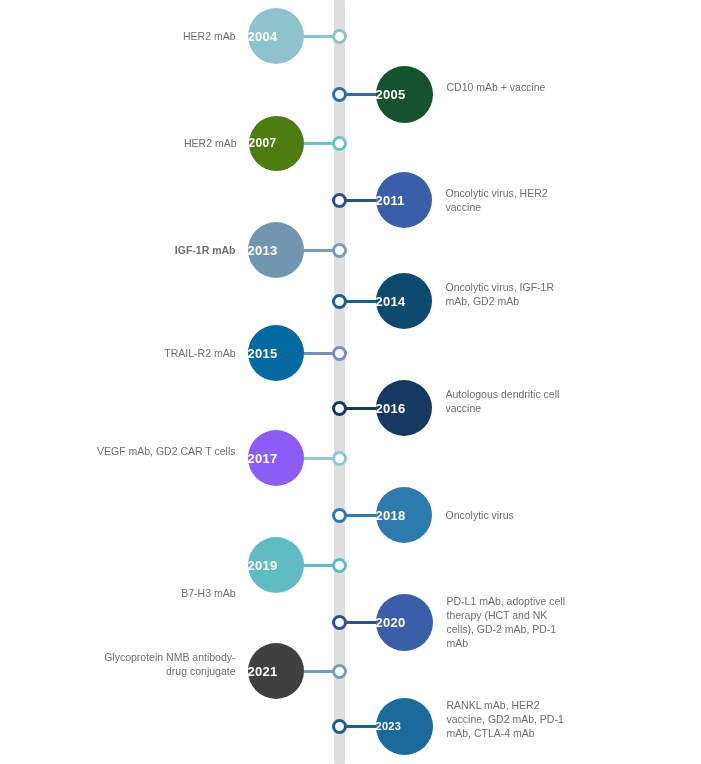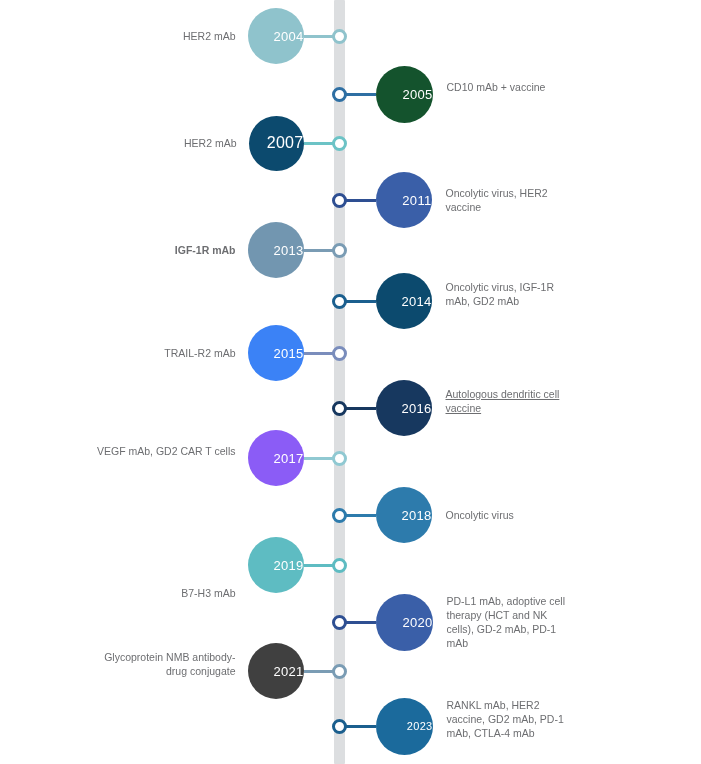--- a/index.html
+++ b/index.html
@@ -53,24 +53,24 @@
     border:3px solid #8ab6c8;
     top:-7px;
     left:332px;
   }
 
   
   .bubble{
     position:absolute;
     border-radius:50%;
     color:#ffffff;
-    font-weight:normal;
+    font-weight:bold;
     display:flex;
     align-items:center;
-    justify-content:flex-end;
+    justify-content:flex-start;
     letter-spacing:0.3px;
   }
 
   
   .caption{
     position:absolute;
     color:#6d6e71;
     font-size:10.5px;
     line-height:14px;
   }
@@ -97,21 +97,21 @@
     <div class="row" style="top: 94px;">
       <div class="connector" style="background: rgb(46, 111, 163); width: 36px; left: 339.5px;"></div>
       <div class="bubble" style="width: 57px; height: 57px; left: 375.5px; top: -28.5px; background: #14532d; font-size: 13px;">
         <span>2005</span>
       </div>
       <div class="node" style="border-color: rgb(46, 111, 163);"></div>
       <div class="caption right" style="top: -14px; left: 446.5px; width: 120px;">CD10 mAb + vaccine</div>
     </div>
     <div class="row" style="top: 143px;">
       <div class="connector" style="background: rgb(108, 195, 198); width: 36px; left: 303.5px;"></div>
-      <div class="bubble" style="width: 55px; height: 55px; left: 248.5px; top: -27.5px; background: #0c4a6e; font-size: 16px;">
+      <div class="bubble" style="width: 55px; height: 55px; left: 248.5px; top: -27.5px; background: #4d7c0f; font-size: 12px;">
         <span>2007</span>
       </div>
       <div class="node" style="border-color: rgb(108, 195, 198);"></div>
       <div class="caption left" style="top: -7px; right: 464.5px; width: 150px;">HER2 mAb</div>
     </div>
     <div class="row" style="top: 200px;">
       <div class="connector" style="background: rgb(46, 79, 146); width: 36px; left: 339.5px;"></div>
       <div class="bubble" style="width: 56px; height: 56px; left: 375.5px; top: -28px; background: rgb(58, 95, 168); font-size: 13px;">
         <span>2011</span>
       </div>
@@ -129,33 +129,33 @@
     <div class="row" style="top: 301px;">
       <div class="connector" style="background: rgb(27, 95, 142); width: 36px; left: 339.5px;"></div>
       <div class="bubble" style="width: 56px; height: 56px; left: 375.5px; top: -28px; background: #0c4a6e; font-size: 13px;">
         <span>2014</span>
       </div>
       <div class="node" style="border-color: rgb(27, 95, 142);"></div>
       <div class="caption right" style="top: -21px; left: 445.5px; width: 120px;">Oncolytic virus, IGF-1R mAb, GD2 mAb</div>
     </div>
     <div class="row" style="top: 353px;">
       <div class="connector" style="background: rgb(122, 141, 188); width: 36px; left: 303.5px;"></div>
-      <div class="bubble" style="width: 56px; height: 56px; left: 247.5px; top: -28px; background: #3b82f6; font-size: 13px;">
+      <div class="bubble" style="width: 56px; height: 56px; left: 247.5px; top: -28px; background: #0369a1; font-size: 13px;">
         <span>2015</span>
       </div>
       <div class="node" style="border-color: rgb(122, 141, 188);"></div>
       <div class="caption left" style="top: -7px; right: 465.5px; width: 150px;">TRAIL-R2 mAb</div>
     </div>
     <div class="row" style="top: 408px;">
       <div class="connector" style="background: rgb(23, 56, 95); width: 36px; left: 339.5px;"></div>
       <div class="bubble" style="width: 56px; height: 56px; left: 375.5px; top: -28px; background: rgb(23, 56, 95); font-size: 13px;">
         <span>2016</span>
       </div>
       <div class="node" style="border-color: rgb(23, 56, 95);"></div>
-      <div class="caption right" style="top: -21px; left: 445.5px; width: 120px; text-decoration: underline;">Autologous dendritic cell vaccine</div>
+      <div class="caption right" style="top: -21px; left: 445.5px; width: 120px;">Autologous dendritic cell vaccine</div>
     </div>
     <div class="row" style="top: 458px;">
       <div class="connector" style="background: rgb(144, 201, 210); width: 36px; left: 303.5px;"></div>
       <div class="bubble" style="width: 56px; height: 56px; left: 247.5px; top: -28px; background: #8b5cf6; font-size: 13px;">
         <span>2017</span>
       </div>
       <div class="node" style="border-color: rgb(144, 201, 210);"></div>
       <div class="caption left" style="top: -14px; right: 465.5px; width: 150px;">VEGF mAb, GD2 CAR T cells</div>
     </div>
     <div class="row" style="top: 515px;">

